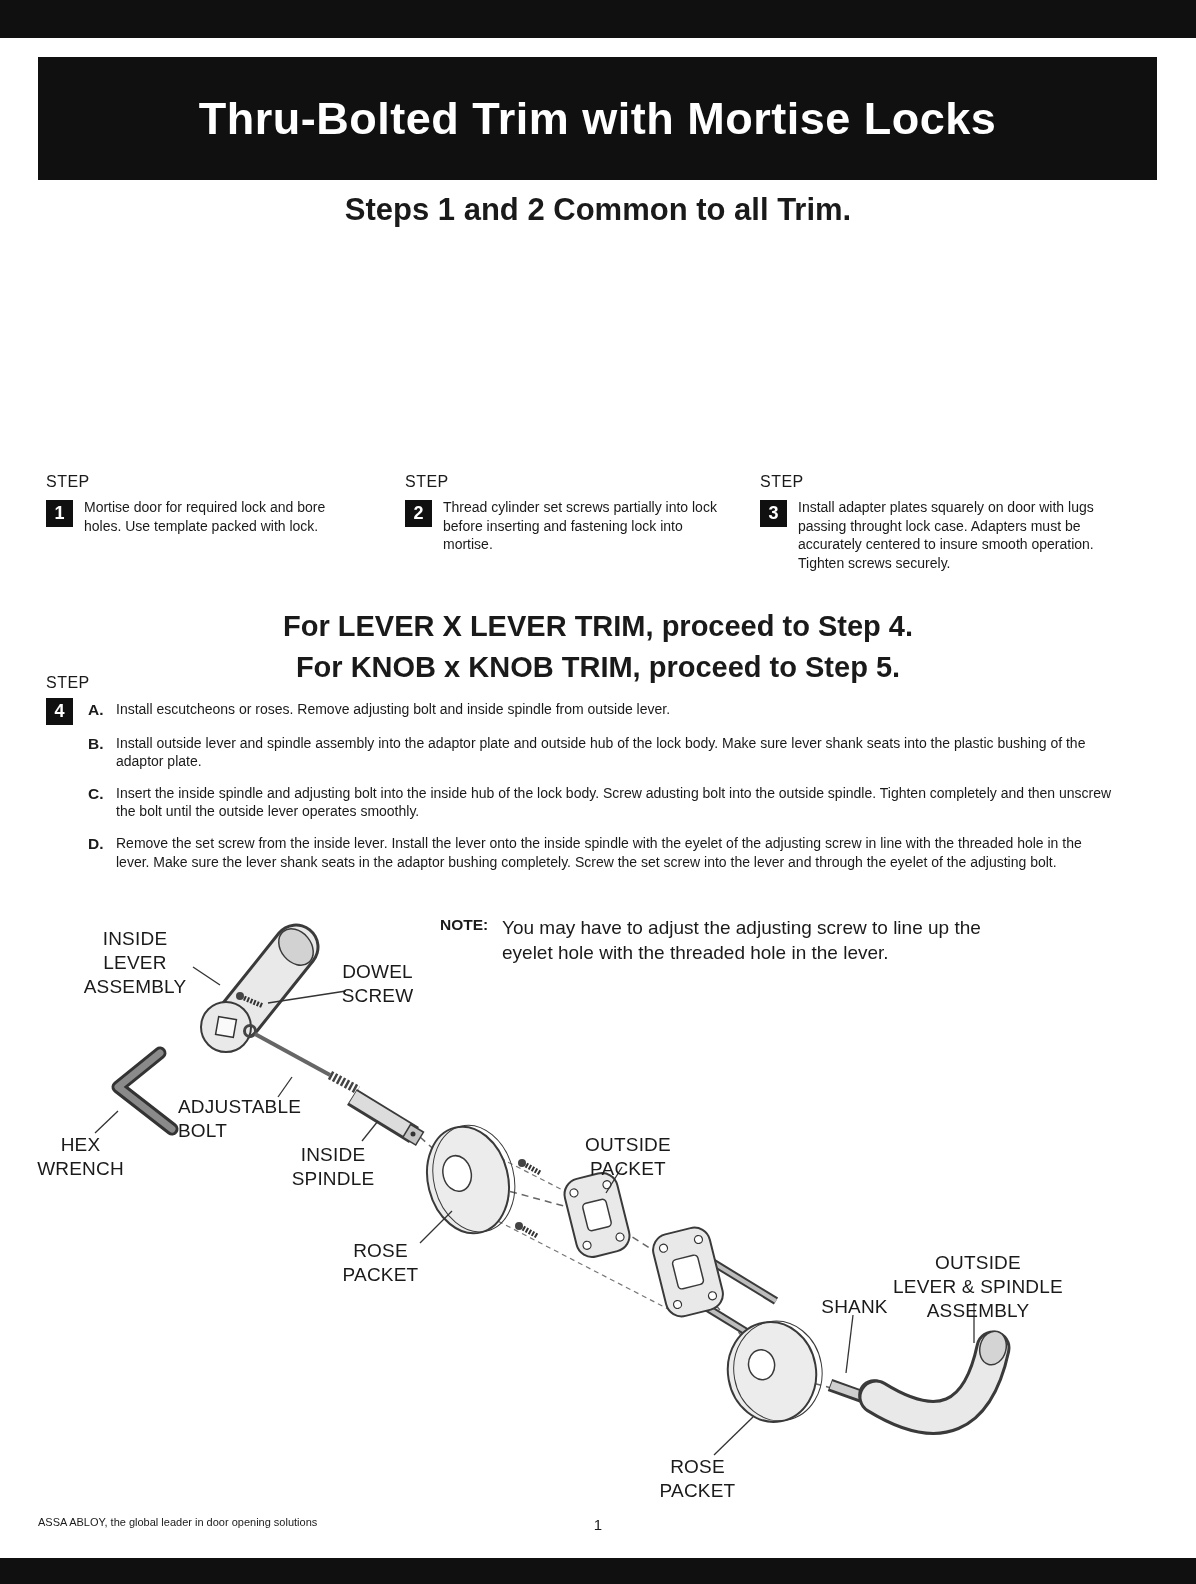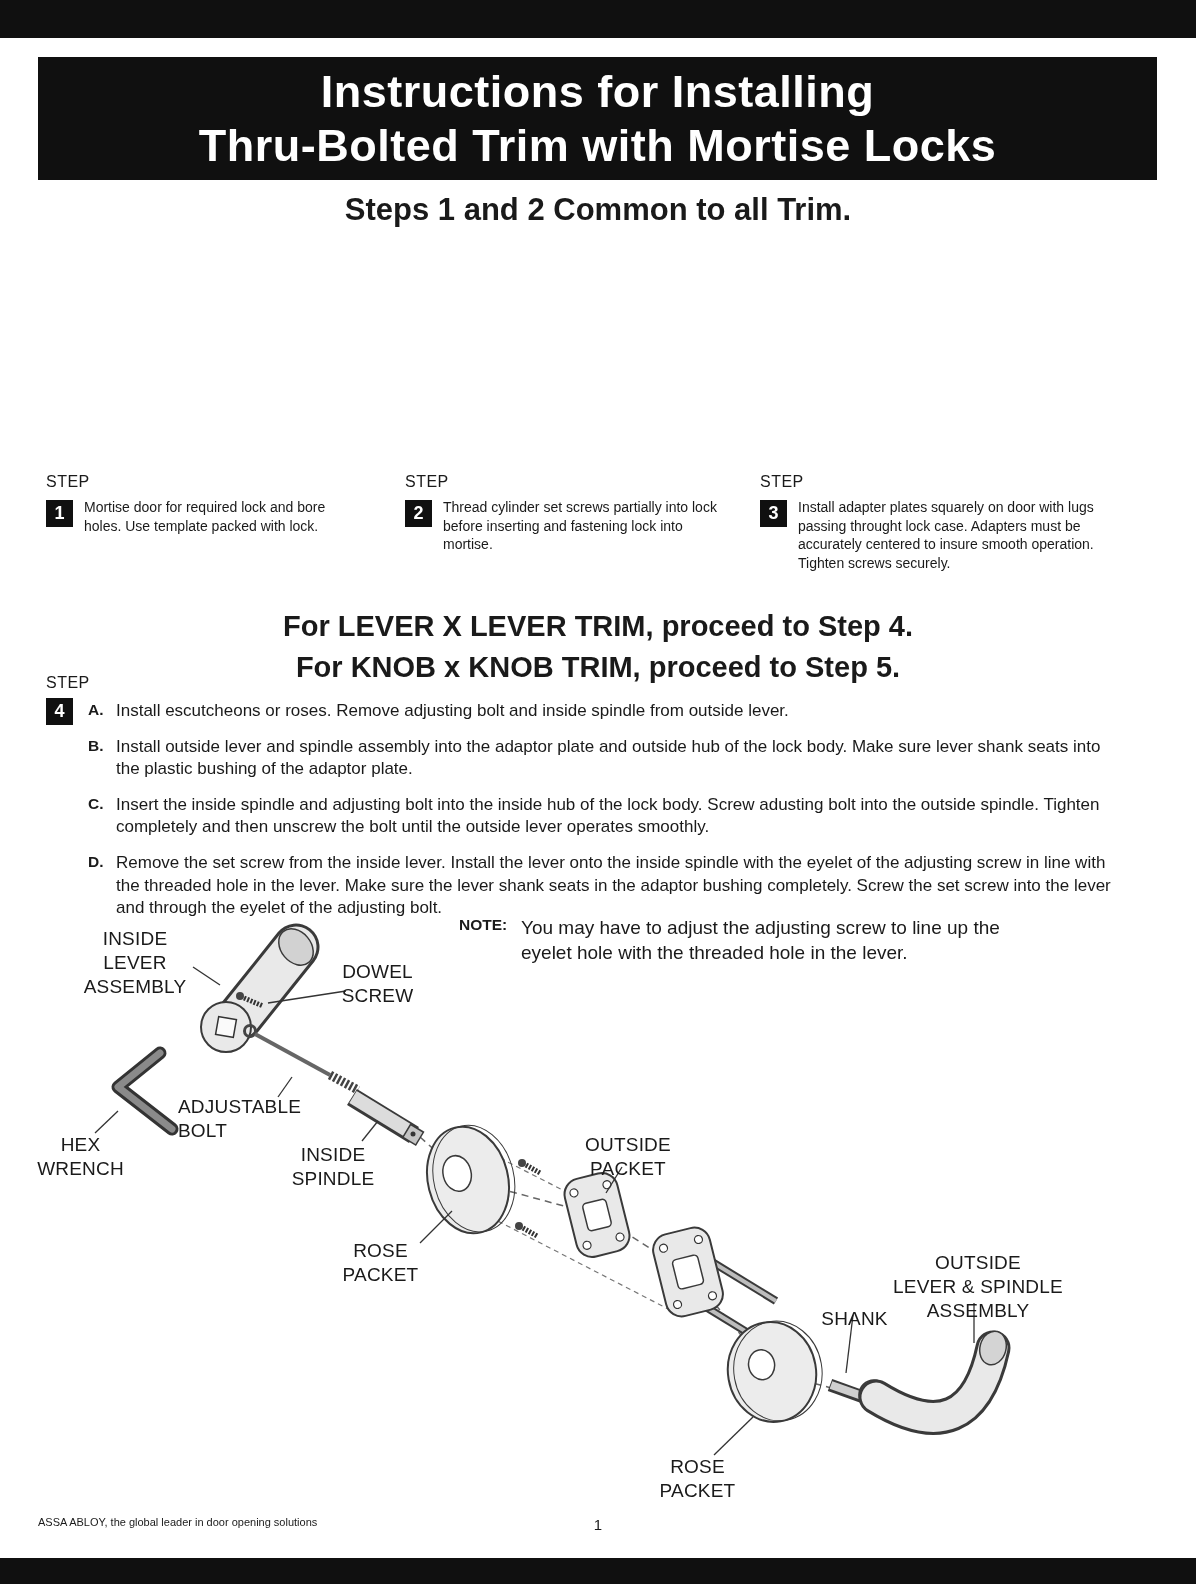--- a/index.html
+++ b/index.html
@@ -39,55 +39,54 @@
 
   .trim-heading { position:absolute; left:0; top:606px; width:100%; text-align:center; }
   .trim-heading div { font-size:29px; font-weight:bold; line-height:1.42; }
 
   .step4-word { position:absolute; left:46px; top:674px; font-size:16px; letter-spacing:0.5px; }
   .step4-box  { position:absolute; left:46px; top:698px; width:27px; height:27px; background:#101010;
                 color:#fff; font-size:18px; font-weight:bold; display:flex; align-items:center; justify-content:center; }
   .step4-items { position:absolute; left:88px; top:700px; width:1030px; }
   .s4item { display:flex; margin-bottom:13px; }
   .s4item .letter { flex:0 0 28px; font-weight:bold; font-size:15.5px; line-height:1.33; }
-  .s4item .itext  { font-size:17px; line-height:1.33; }
+  .s4item .itext  { font-size:14px; line-height:1.33; }
 
   .diagram { position:absolute; left:0; top:905px; width:1196px; height:610px; }
   .diagram svg { position:absolute; left:0; top:0; }
   .note { position:absolute; left:440px; top:10px; width:600px; display:flex; }
-  .note .nlabel { font-weight:bold; font-size:15.5px; flex:0 0 62px; line-height:1.33;margin-left:19px; }
+  .note .nlabel { font-weight:bold; font-size:15.5px; flex:0 0 62px; line-height:1.33; }
   .note .ntext  { font-size:19px; line-height:1.33; width:490px; }
 
   .dlabel {
     position:absolute; font-size:19px; line-height:1.27; text-align:center;
     white-space:pre-line; letter-spacing:0.2px;
   }
   .lb-inside-lever { left:55px;  top:22px;  width:160px; }
   .lb-dowel        { left:330px; top:55px;  width:95px;  }
   .lb-adj-bolt     { left:178px; top:190px; width:125px; text-align:left; }
   .lb-hex          { left:28px;  top:228px; width:105px; }
   .lb-spindle      { left:278px; top:238px; width:110px; }
   .lb-rose1        { left:318px; top:334px; width:125px; }
   .lb-adapter      { left:568px; top:228px; width:120px; }
-  .lb-shank        { left:812px; top:390px; width:85px;margin-top:12px;  }
+  .lb-shank        { left:812px; top:390px; width:85px;  }
   .lb-outside      { left:878px; top:346px; width:200px; }
   .lb-rose2        { left:630px; top:550px; width:135px; }
 
   .footer-left { position:absolute; left:38px; top:1516px; font-size:11px; }
   .page-num { position:absolute; left:0; top:1516px; width:100%; text-align:center; font-size:15px; }
 </style>
 </head>
 <body>
 
 <div class="page">
 
   <div class="top-bar"></div>
 
   <div class="banner">
-    <div class="t-line">Instructions for Installing</div>
     <div class="t-line">Thru-Bolted Trim with Mortise Locks</div>
   </div>
 
   <div class="subtitle">Steps 1 and 2 Common to all Trim.</div>
 
   <div class="step-col col1">
     <div class="step-word">STEP</div>
     <div class="step-line">
       <div class="num-box">1</div>
       <div class="step-text">Mortise door for required lock and bore holes. Use template packed with lock.</div>

